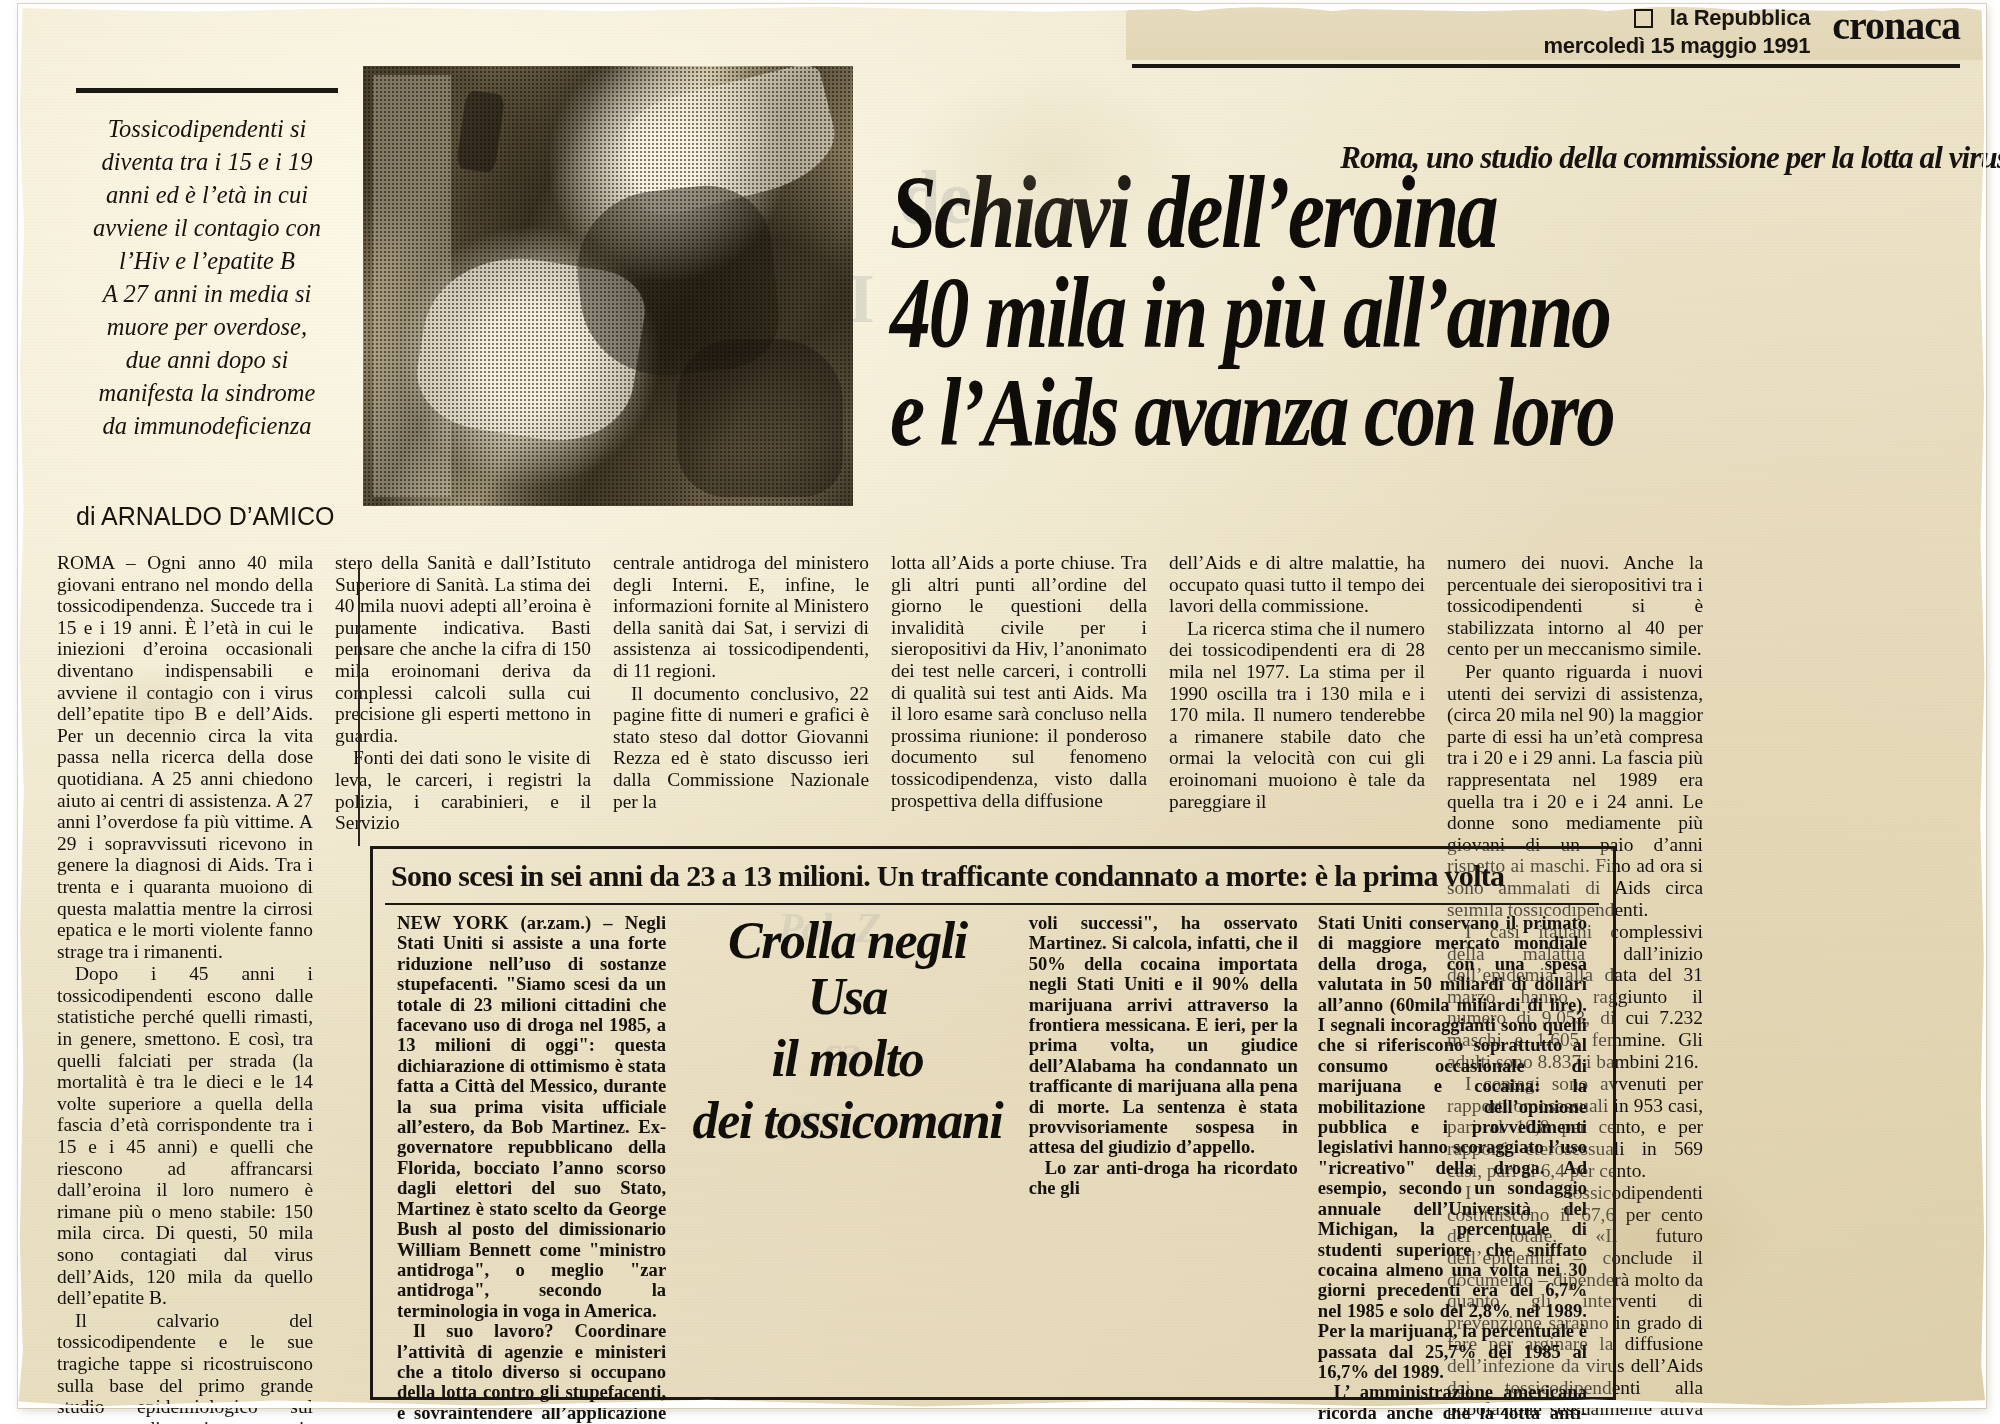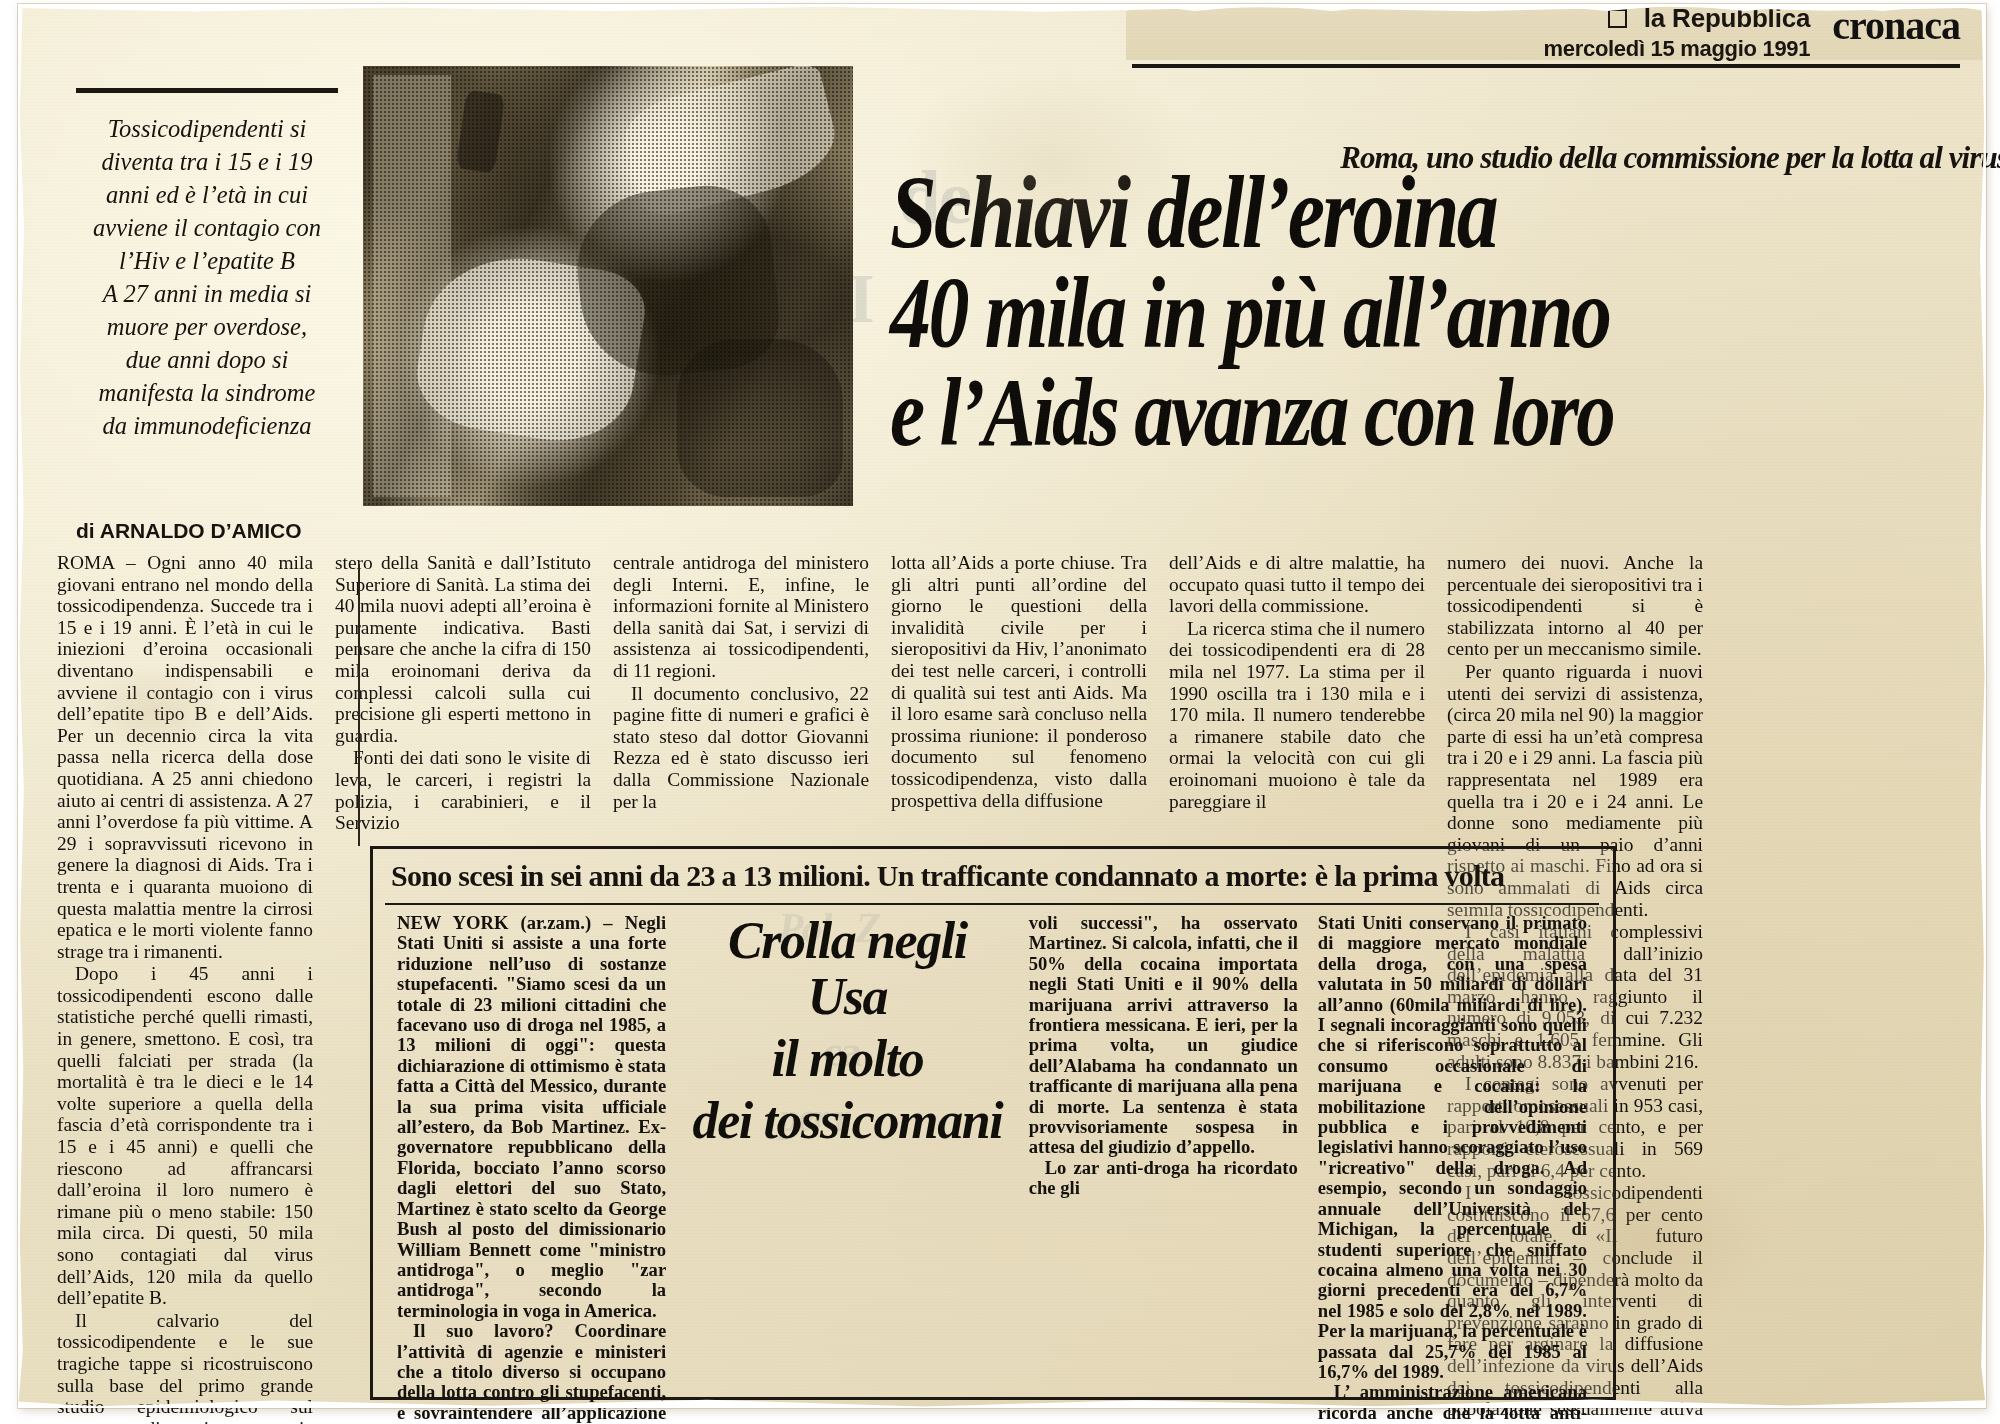--- a/index.html
+++ b/index.html
@@ -34,33 +34,33 @@
   .blotch{position:absolute;border-radius:50%;pointer-events:none;}
 
   
   .masthead{position:absolute;right:0;top:0;width:860px;height:56px;
     background:linear-gradient(180deg,#e6dcbe,#e2d7b6);
     display:flex;align-items:center;justify-content:flex-end;}
   .masthead-notch{position:absolute;top:0;left:0;width:100%;height:7px;background:#fff;
     clip-path:polygon(0 0,100% 0,100% 100%,95% 10%,88% 100%,80% 14%,72% 100%,64% 12%,56% 100%,48% 14%,40% 100%,32% 10%,24% 100%,16% 14%,8% 100%,2% 12%,0 100%);}
   .mast-left{display:flex;flex-direction:column;align-items:flex-end;padding-right:22px;
      font-family:"Liberation Sans", sans-serif;color:#181410;}
-  .mast-rep{display:flex;align-items:center;gap:17px;font-size:26px;font-weight:700;letter-spacing:-.2px;}
+  .mast-rep{display:flex;align-items:center;gap:17px;font-size:22px;font-weight:700;letter-spacing:-.2px;}
   .rep-square{display:inline-block;width:15px;height:15px;border:2.4px solid #181410;}
   .mast-date{font-size:22px;font-weight:700;letter-spacing:-.3px;margin-top:2px;}
   .mast-cronaca{font-family:"Liberation Serif", serif;font-weight:700;font-size:40px;
      letter-spacing:-1px;color:#121010;padding-right:26px;padding-bottom:14px;}
   .mast-rule{position:absolute;right:26px;top:60px;width:828px;height:4px;background:#1a1713;}
 
   
   .standfirst{position:absolute;left:58px;top:108px;width:262px;
     font-style:italic;font-size:24.5px;line-height:33px;text-align:center;color:#16120d;}
   .standfirst div{white-space:nowrap;}
-  .byline{position:absolute;left:58px;top:515px;width:262px;
-    font-family:"Liberation Sans", sans-serif;font-weight:700;font-size:21px;color:#16120d;}
+  .byline{position:absolute;left:58px;top:498px;width:262px;
+    font-family:"Liberation Sans", sans-serif;font-weight:400;font-size:25px;color:#16120d;}
   .sf-rule{position:absolute;left:58px;top:84px;width:262px;height:5px;background:#1a1713;}
 
   
   .photo{position:absolute;left:345px;top:62px;width:490px;height:440px;overflow:hidden;
     background:#cfc4a6;}
   .photo-inner{position:absolute;inset:0;
     background:
       radial-gradient(circle at 62% 22%, rgba(255,250,235,.95) 0 7%, rgba(0,0,0,0) 26%),
       radial-gradient(circle at 34% 66%, rgba(250,244,225,.9) 0 11%, rgba(0,0,0,0) 30%),
       radial-gradient(ellipse at 78% 52%, rgba(30,24,14,.72) 0 18%, rgba(0,0,0,0) 48%),

